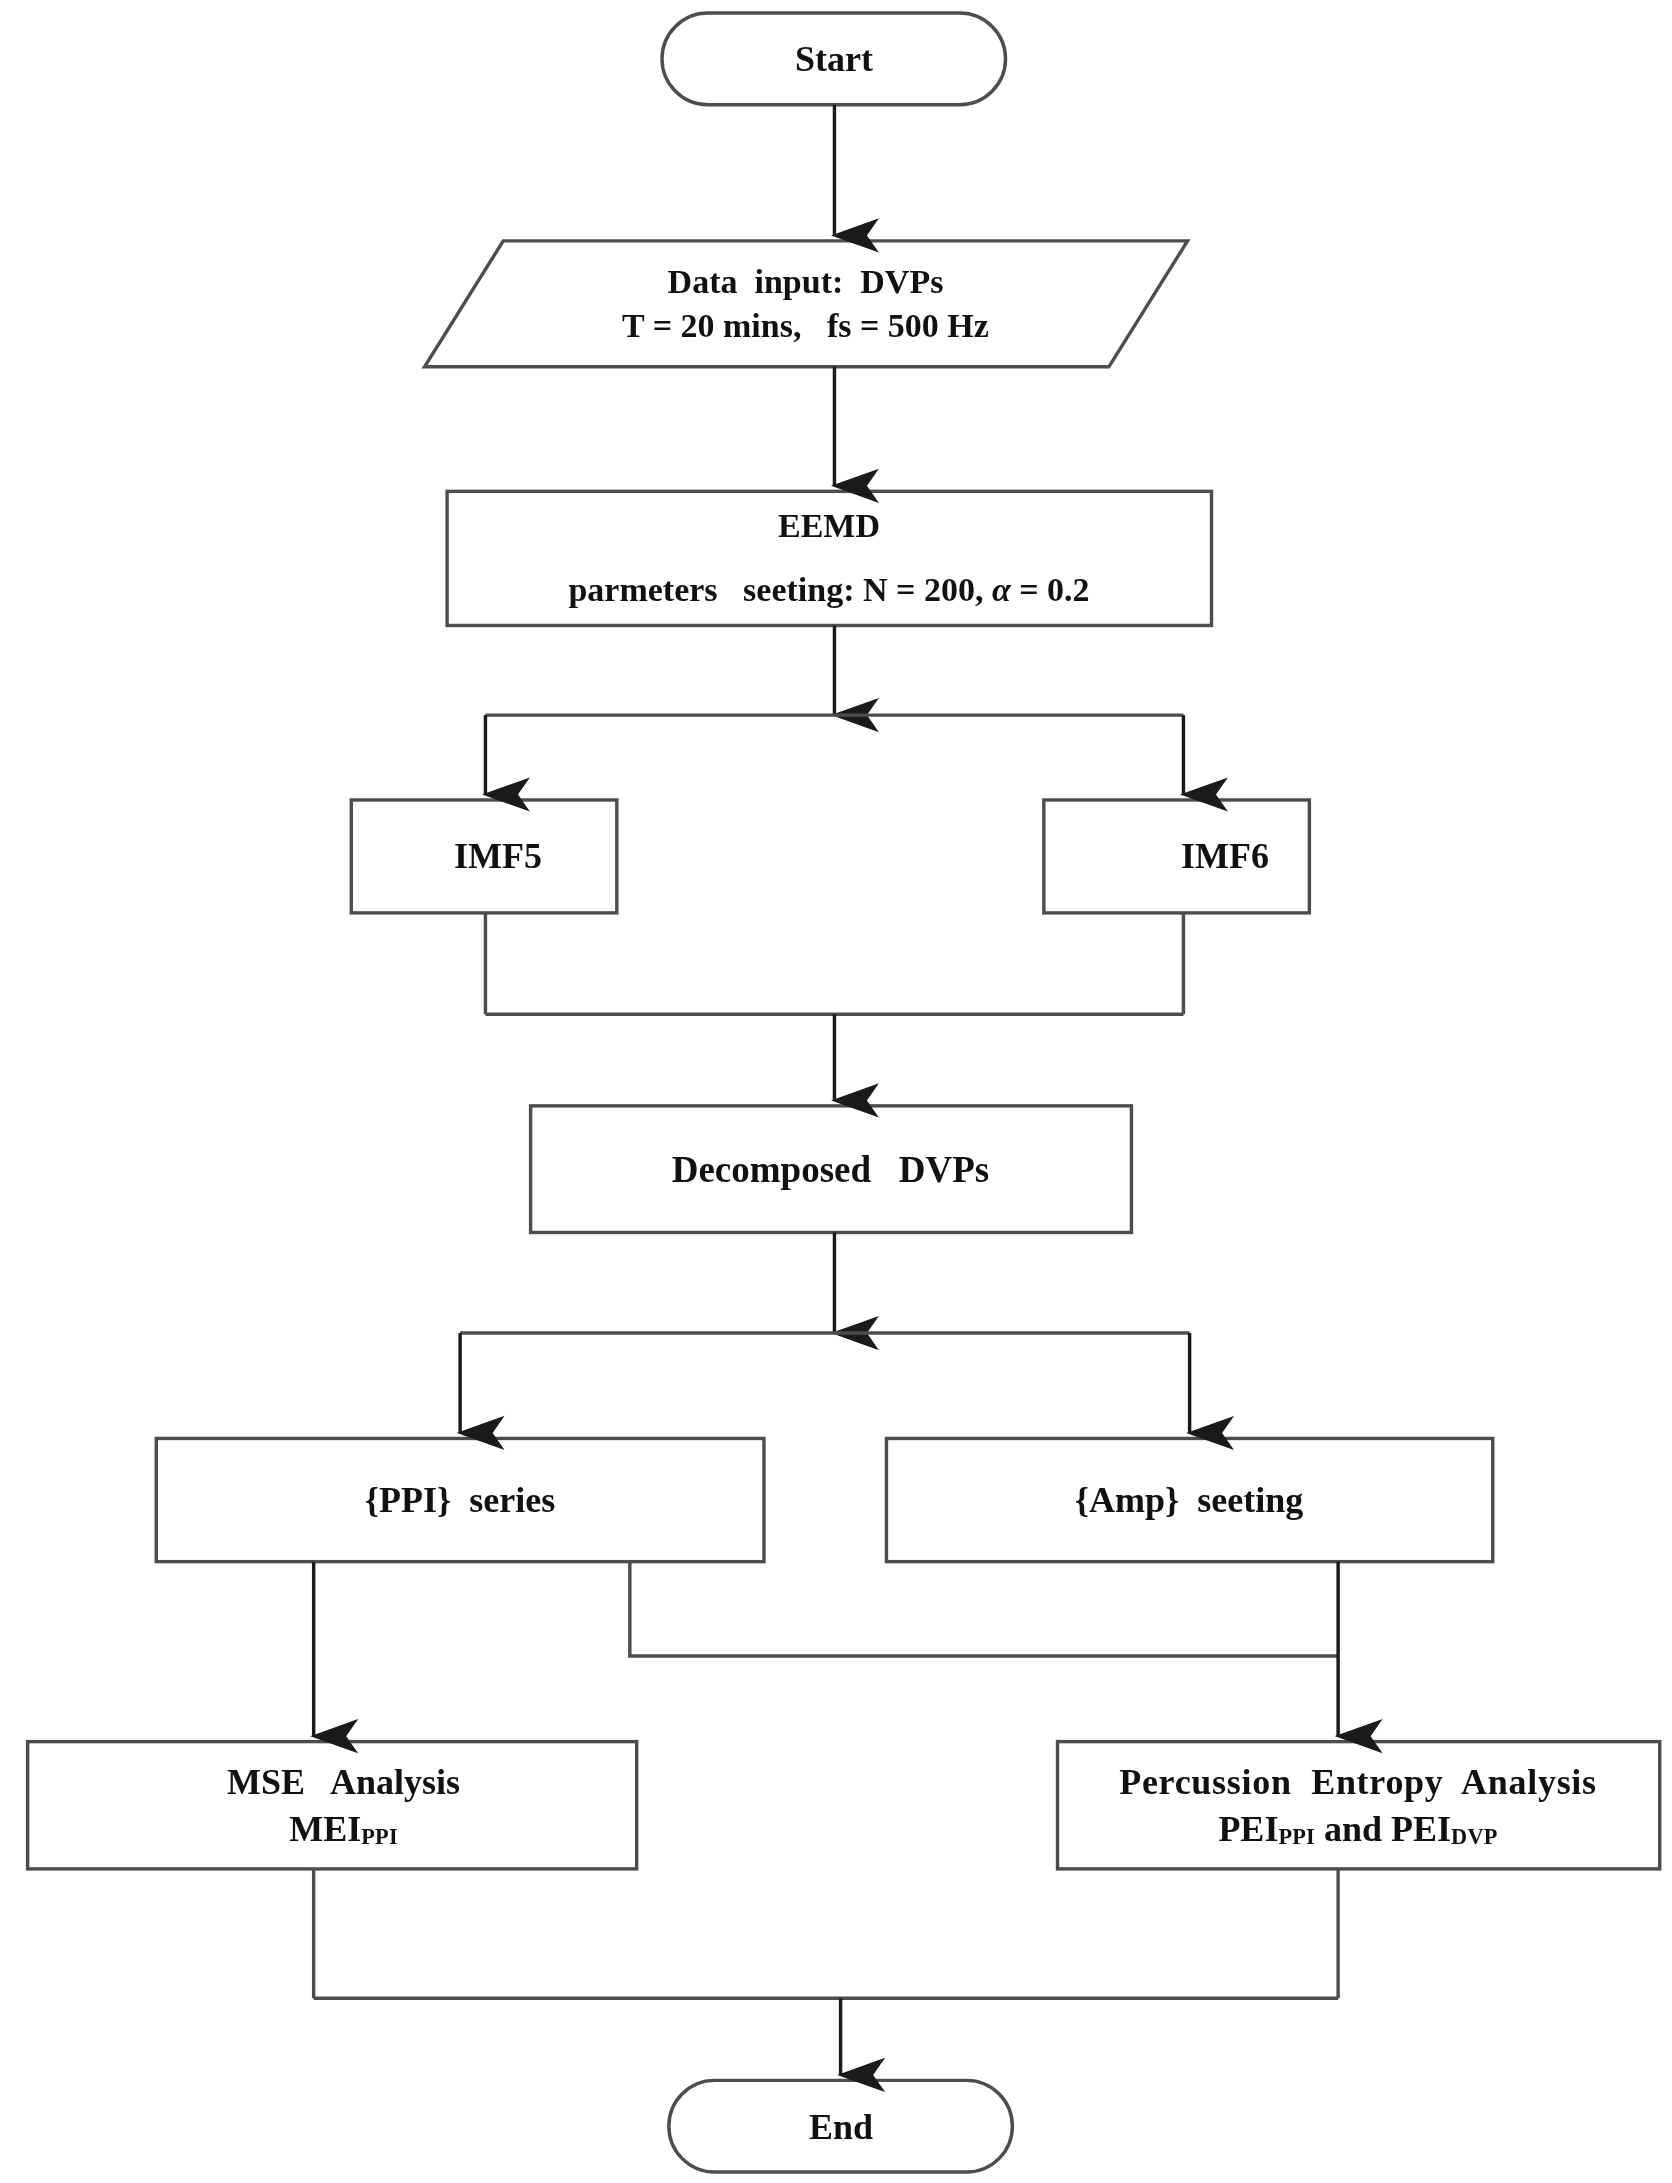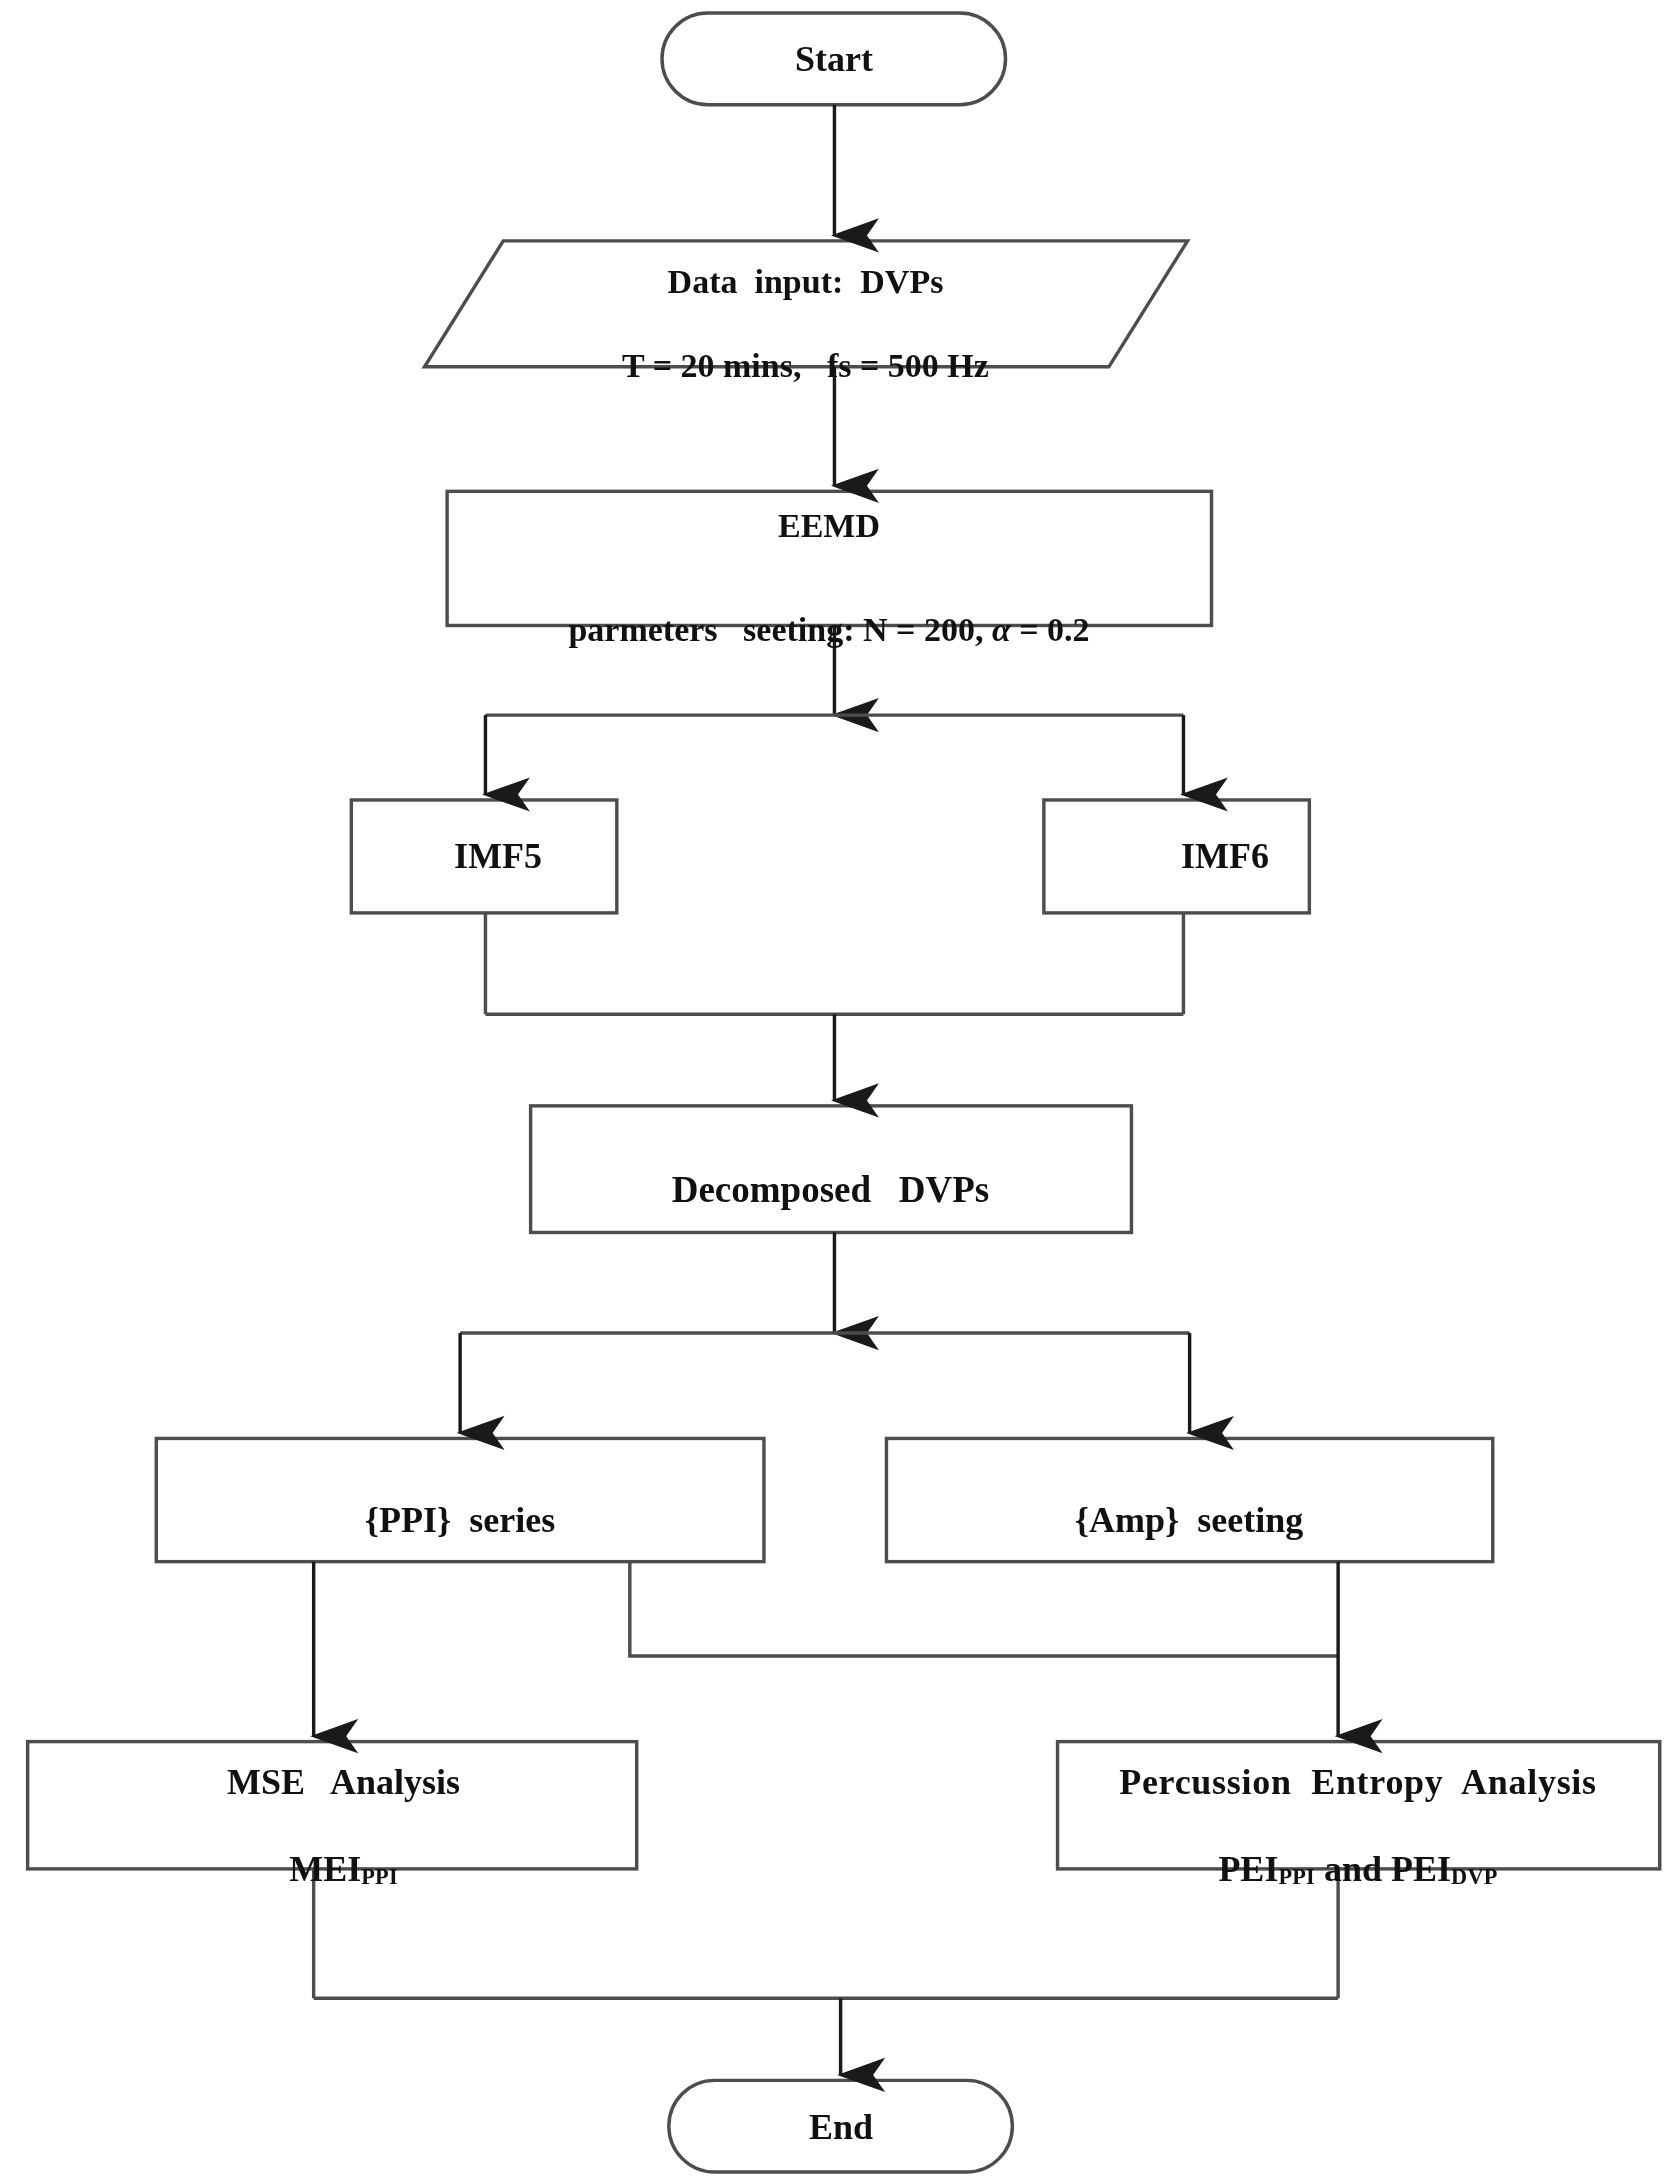--- a/index.html
+++ b/index.html
@@ -8,21 +8,21 @@
   #flow{position:absolute;left:0;top:0;width:1673px;height:2183px;}
   .lbl{position:absolute;display:flex;flex-direction:column;align-items:center;
        justify-content:center;text-align:center;font-weight:bold;line-height:1.28;
        pointer-events:none;}
   .l1{font-size:37px;}
   .l2{font-size:34px;}
   .l3{font-size:36px;}
   .sub{font-size:0.62em;vertical-align:-0.12em;letter-spacing:0.01em;}
   .al{font-style:italic;font-family:"Liberation Serif",serif;font-weight:bold;}
   .sp{letter-spacing:0.02em;}
-  .w{white-space:pre;margin-top:40px;}
+  .w{white-space:pre;}
 </style>
 </head>
 <body>
 
 <svg id="flow" viewBox="0 0 2444 3190" xmlns="http://www.w3.org/2000/svg">
   <defs>
     <marker id="ah" viewBox="0 0 12 14" refX="6" refY="13" markerWidth="12" markerHeight="14" orient="auto">
       <path d="M1,0 L6,14 L11,0 L6,3.5 Z" fill="#1a1a1a"></path>
     </marker>
   </defs>

